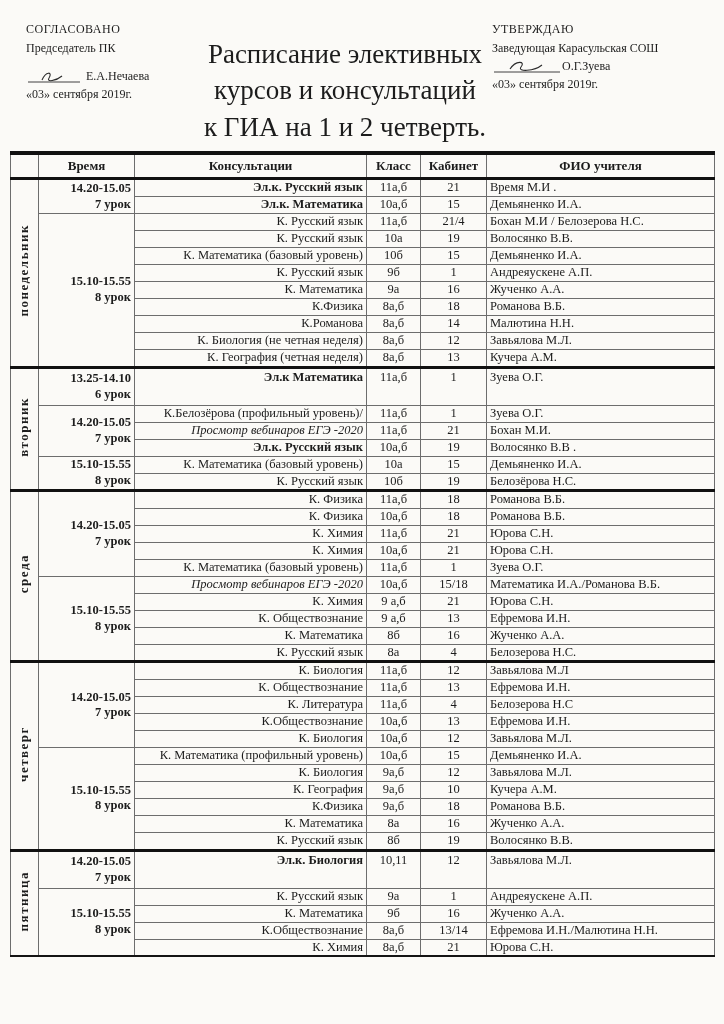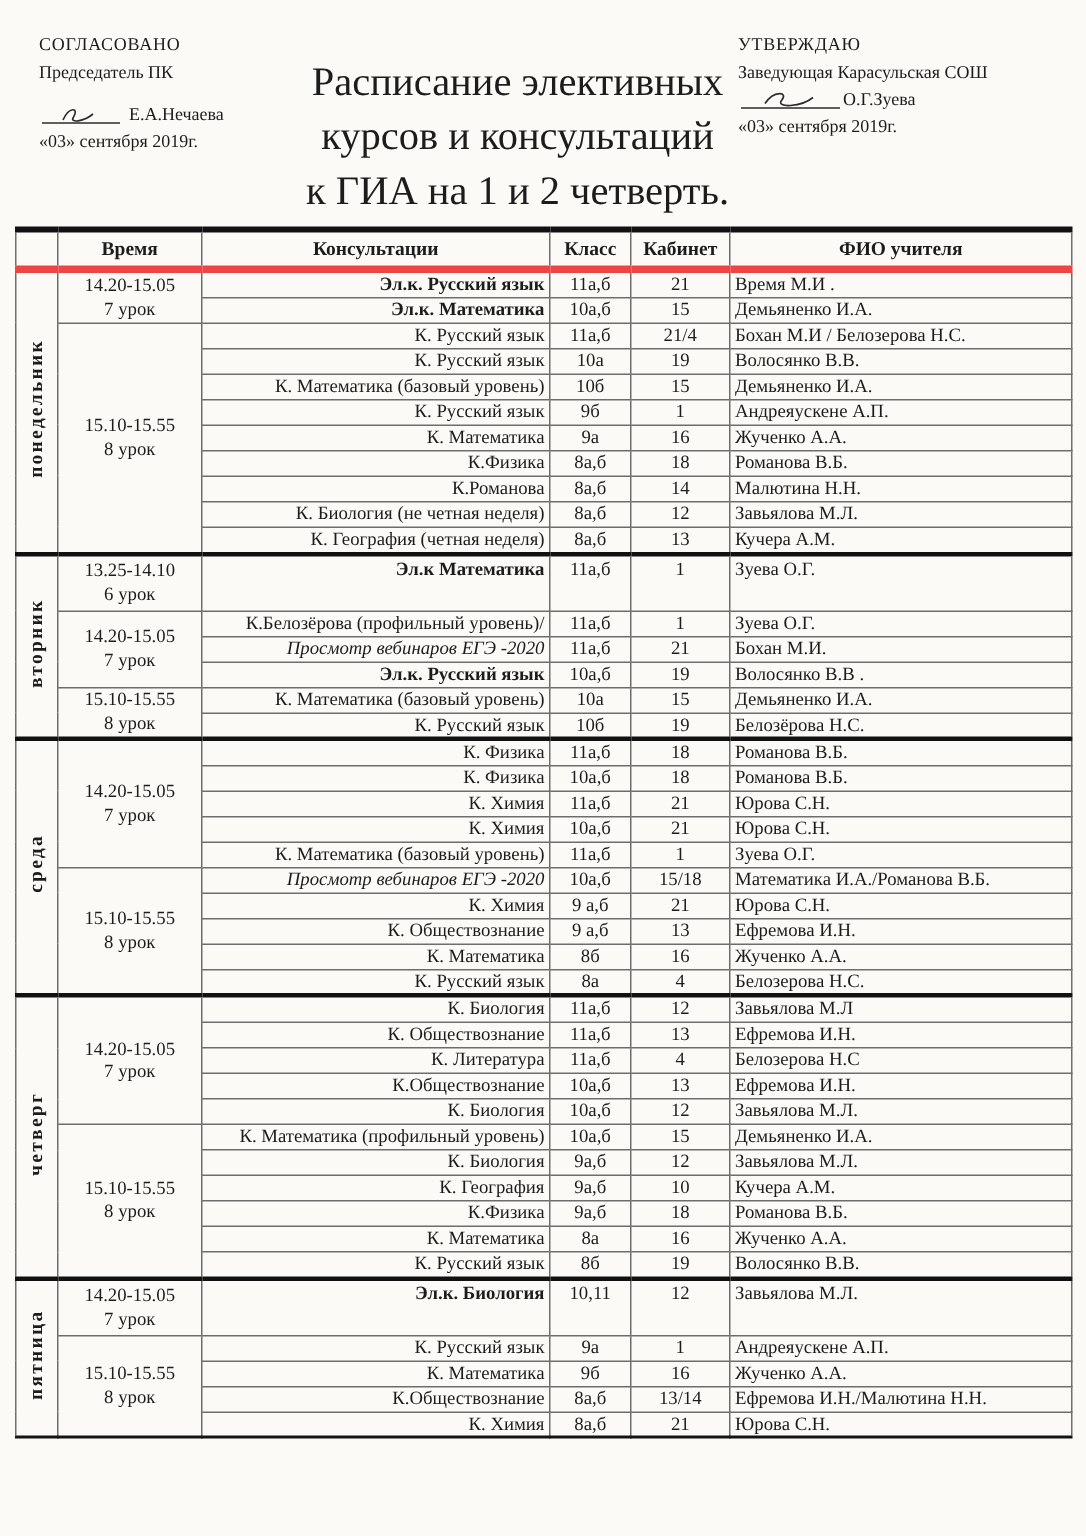--- a/index.html
+++ b/index.html
@@ -28,21 +28,21 @@
     border-collapse:collapse;
     width:704px;
     table-layout:fixed;
     margin-top:4px;
     border:1px solid #6d6d6d;
     border-bottom:2px solid #141414;
   }
   .schedule th, .schedule td { border:1px solid #6d6d6d; }
   .schedule th {
     border-top:4px solid #111;
-    border-bottom:5px solid #ef4444;
+    border-bottom:2px solid #ef4444;
     font-size:13px; font-weight:bold;
     padding:3px 2px; text-align:center;
     white-space:nowrap; overflow:hidden;
   }
   .schedule td {
     font-size:12.5px;
     padding:0 3px;
     height:17px;
     line-height:1.25;
     white-space:nowrap;
@@ -53,21 +53,21 @@
 
   .day-cell { text-align:center; padding:0; }
   .day-label {
     writing-mode:vertical-rl;
     transform:rotate(180deg);
     font-weight:bold;
     font-size:13px;
     letter-spacing:1.5px;
     display:inline-block;
   }
-  .time-cell { text-align:center; font-weight:normal; font-size:12.5px; }
+  .time-cell { text-align:right; font-weight:bold; font-size:12.5px; }
   .course-cell  { text-align:right; padding-left:6px; }
   .class-cell, .room-cell { text-align:center; }
   .teacher-cell { text-align:left; padding-left:8px; }
   td.b { font-weight:bold; }
   td.i { font-style:italic; }
   tr.tall td { height:38px; }
   tr.tall .course-cell, tr.tall .class-cell, tr.tall .room-cell, tr.tall .teacher-cell {
     vertical-align:top; padding-top:1px;
   }
 </style>

